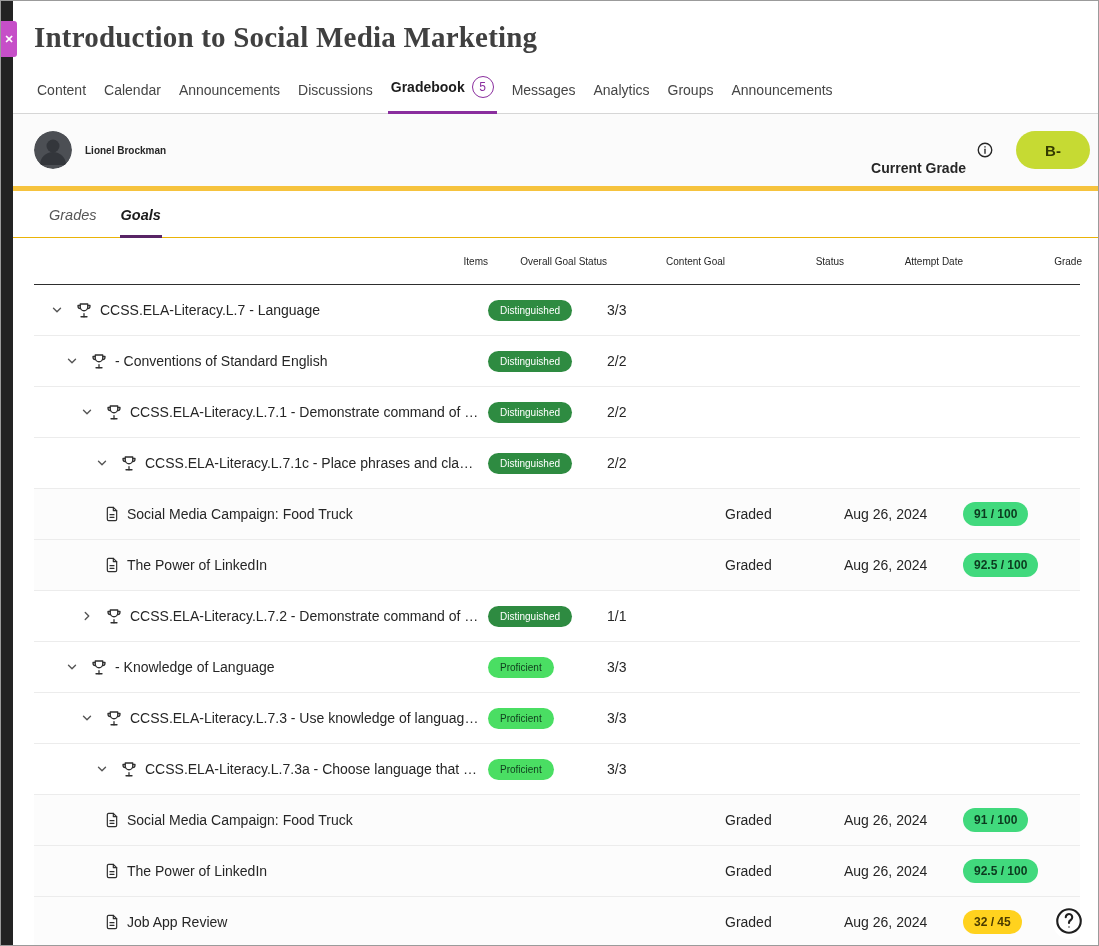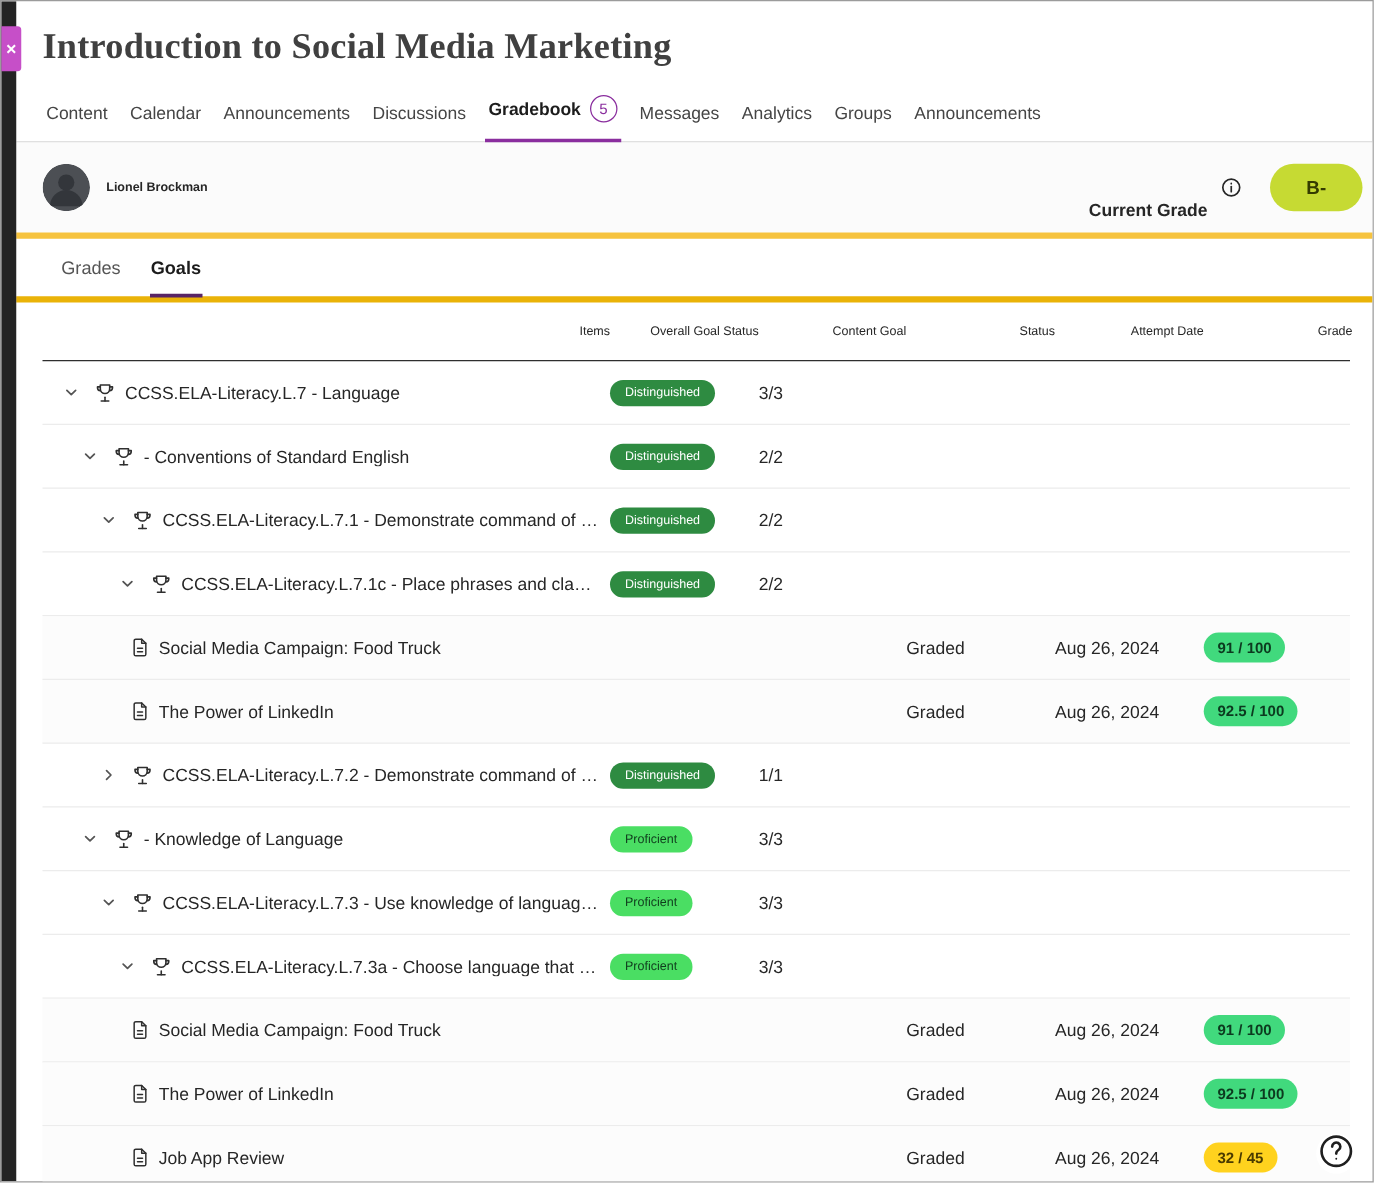--- a/index.html
+++ b/index.html
@@ -39,21 +39,21 @@
   .sb-right{margin-left:auto;display:flex;align-items:center;gap:10px;}
   .cg-label{font-size:14px;font-weight:700;margin-top:36px;}
   .info{display:inline-flex;cursor:pointer;}
   .cg-pill{
     margin-left:12px;min-width:74px;height:38px;border-radius:19px;
     background:var(--current-grade-bg,#c6da33);display:inline-flex;align-items:center;justify-content:center;
     font-weight:700;font-size:15px;color:#343b00;
   }
   .grade-bar{height:5px;background:var(--grade-bar-yellow,#f6c33e);flex:none;}
   
-  .subtabs{display:flex;gap:22px;padding:0 18px 0 35px;border-bottom:5px solid #eab308;}
+  .subtabs{display:flex;gap:22px;padding:0 18px 0 35px;border-bottom:1px solid #eab308;font-style:italic;}
   .subtab{font-size:14.5px;color:#565656;padding:16px 1px 12px;border-bottom:3px solid transparent;margin-bottom:-1px;cursor:pointer;}
   .subtab.active{color:#1c1c1c;font-weight:700;border-bottom-color:#582465;}
   
   .table{margin:0 18px 0 21px;}
   .thead,.trow{display:grid;grid-template-columns:454px 119px 118px 119px 119px 119px;align-items:center;}
   .thead{height:46px;border-bottom:1px solid #2e2e2e;font-size:10px;color:#262626;text-align:right;}
   .hcell{white-space:nowrap;}
   .hcell.first{padding-left:44px;}
   .trow{height:50px;border-bottom:1px solid #ececec;font-size:14px;}
   .trow.item-row{background:#fcfcfc;}

